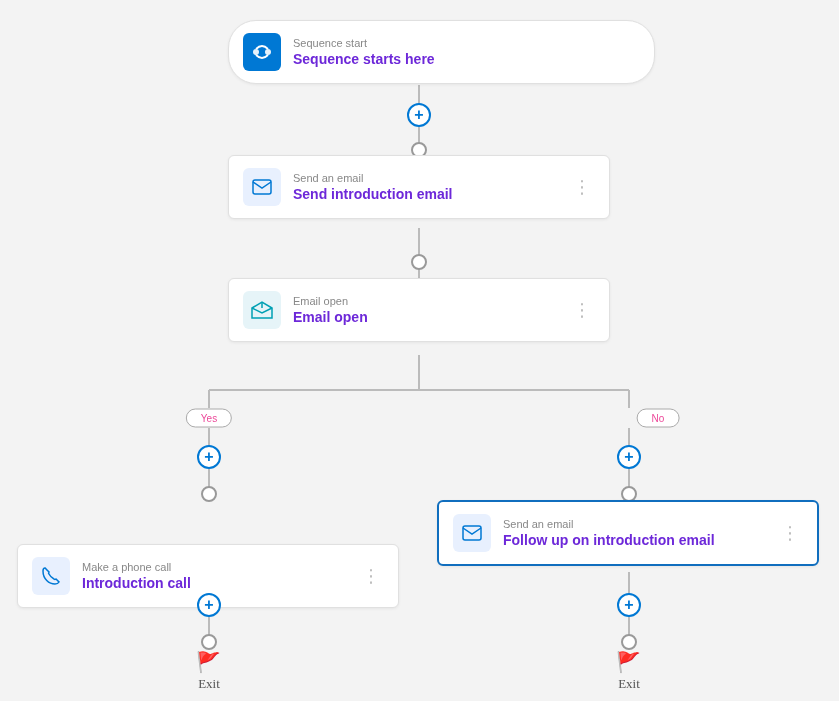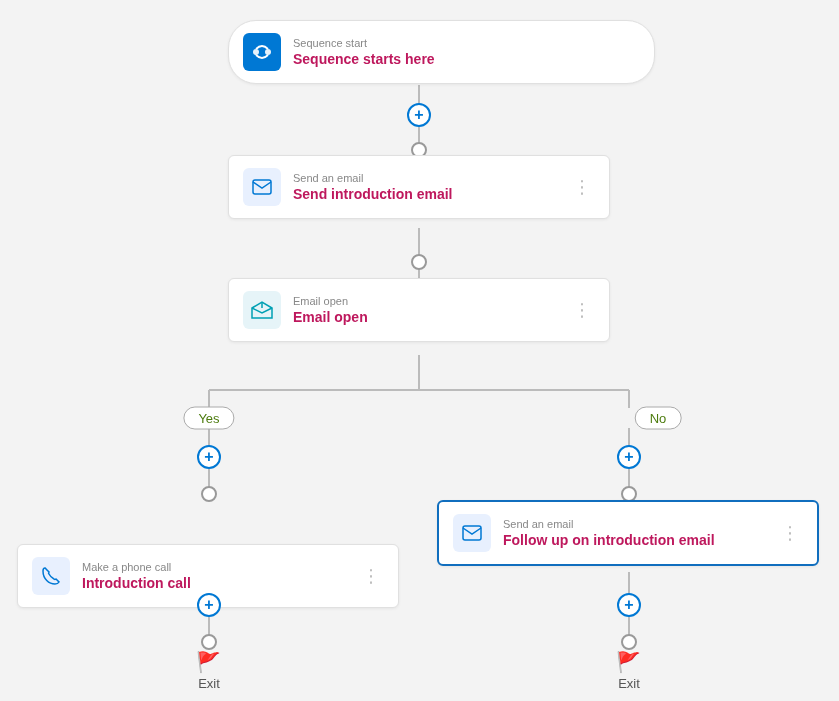--- a/index.html
+++ b/index.html
@@ -57,21 +57,21 @@
       flex: 1;
     }
     .card-label {
       font-size: 11px;
       color: #888;
       margin-bottom: 2px;
     }
     .card-title {
       font-size: 14px;
       font-weight: 600;
-      color: #be185d;
+      color: #6d28d9;
     }
     .card-menu {
       color: #bbb;
       font-size: 18px;
       cursor: pointer;
       align-self: center;
       padding: 2px 4px;
     }
 
     
@@ -104,42 +104,43 @@
       z-index: 10;
     }
 
     
     .branch-label {
       position: absolute;
       background: #fff;
       border: 1.5px solid #aaa;
       border-radius: 20px;
       padding: 3px 14px;
-      font-size: 13px;
-      color: #4d7c0f;
+      font-size: 10px;
+      color: #ec4899;
       font-weight: 500;
       transform: translate(-50%, -50%);
       z-index: 10;
     }
 
     
     .exit-node {
       position: absolute;
       display: flex;
       flex-direction: column;
       align-items: center;
       transform: translate(-50%, 0);
     }
     .exit-flag {
       font-size: 20px;
     }
     .exit-label {
       font-size: 13px;
       color: #555;
       margin-top: 2px;
+      font-family: Liberation Serif, serif;
     }
 
     
     svg.lines {
       position: absolute;
       top: 0;
       left: 0;
       width: 839px;
       height: 701px;
       pointer-events: none;

